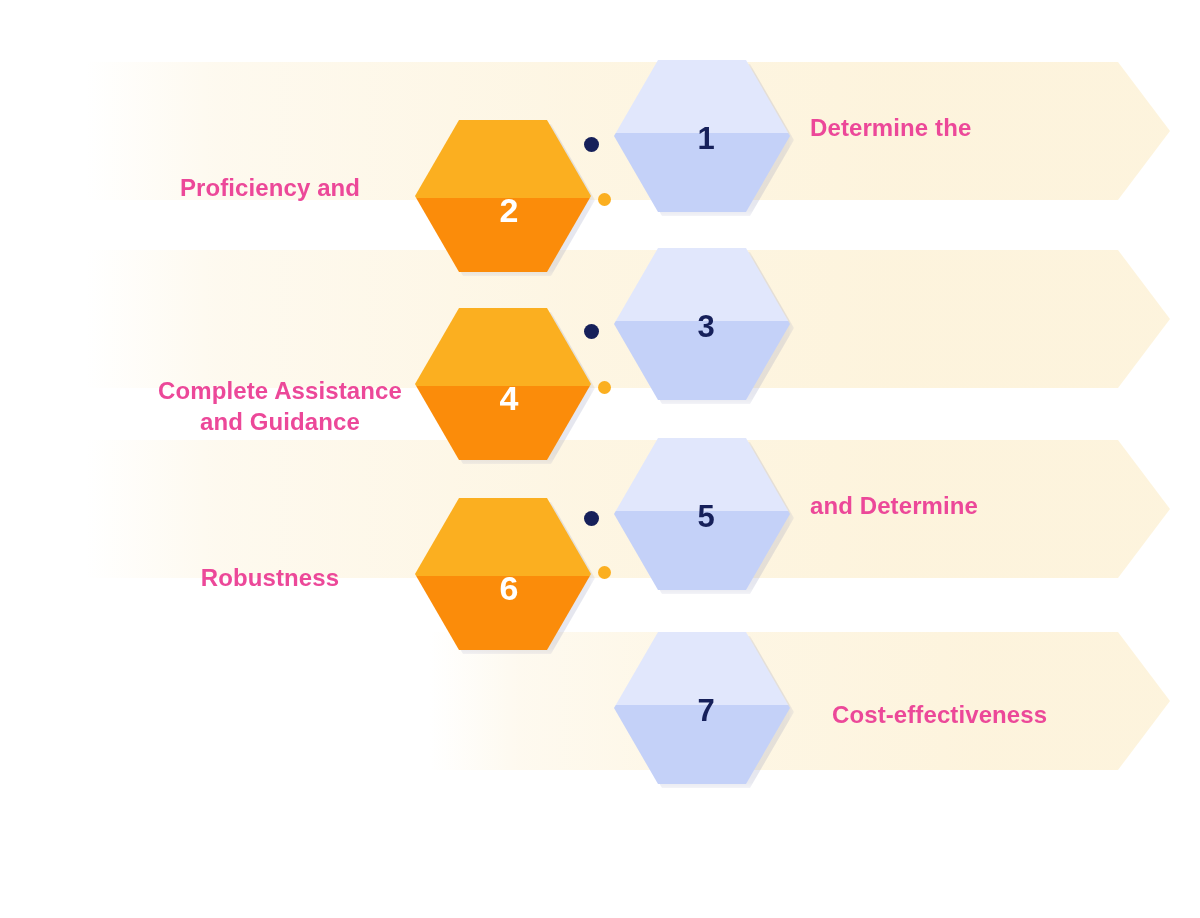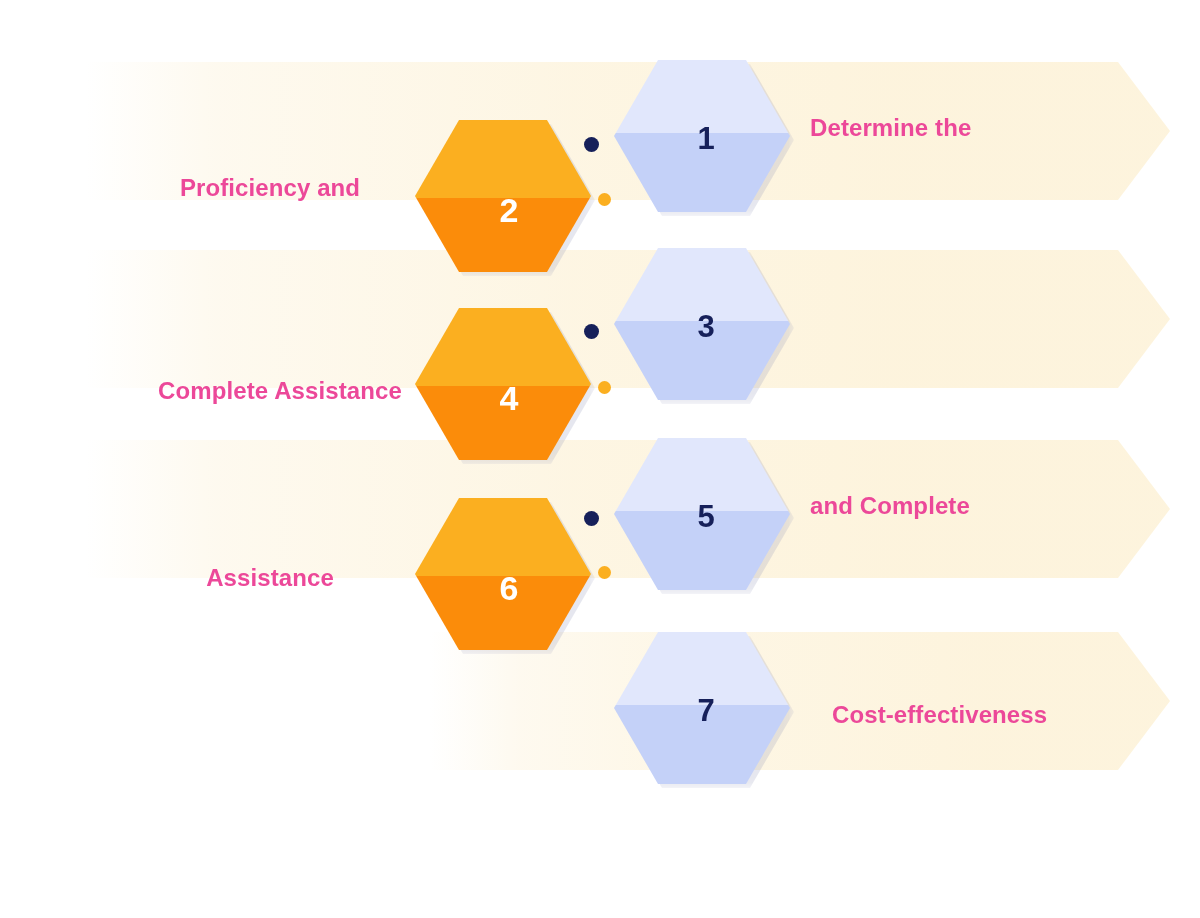--- a/index.html
+++ b/index.html
@@ -130,43 +130,44 @@
   </div>
 
   <div class="hex-shadow" style="left:419px; top:312px;"></div>
   <div class="hex hex-orange" style="left:415px; top:308px;">
     <span class="half-top"></span>
     <span class="half-bot"></span>
     <span class="num">4</span>
   </div>
   <div class="label label-left" style="left:120px; top:359px; width:320px;margin-top:16px;">
     <div>Complete Assistance</div>
+    <div>and Guidance</div>
   </div>
 
   <div class="dot dot-navy" style="left:584px; top:324px;"></div>
   <div class="dot dot-amber" style="left:598px; top:381px;"></div>
 
   <div class="hex-shadow" style="left:618px; top:442px;"></div>
   <div class="hex hex-blue" style="left:614px; top:438px;">
     <span class="half-top"></span>
     <span class="half-bot"></span>
     <span class="num">5</span>
   </div>
   <div class="label label-right" style="left:810px; top:490px; width:320px;">
-    <div>and Complete</div>
+    <div>and Determine</div>
   </div>
 
   <div class="hex-shadow" style="left:419px; top:502px;"></div>
   <div class="hex hex-orange" style="left:415px; top:498px;">
     <span class="half-top"></span>
     <span class="half-bot"></span>
     <span class="num">6</span>
   </div>
   <div class="label label-left" style="left:120px; top:562px; width:300px;">
-    <div>Assistance</div>
+    <div>Robustness</div>
   </div>
 
   <div class="dot dot-navy" style="left:584px; top:511px;"></div>
   <div class="dot dot-amber" style="left:598px; top:566px;"></div>
 
   <div class="hex-shadow" style="left:618px; top:636px;"></div>
   <div class="hex hex-blue" style="left:614px; top:632px;">
     <span class="half-top"></span>
     <span class="half-bot"></span>
     <span class="num">7</span>

